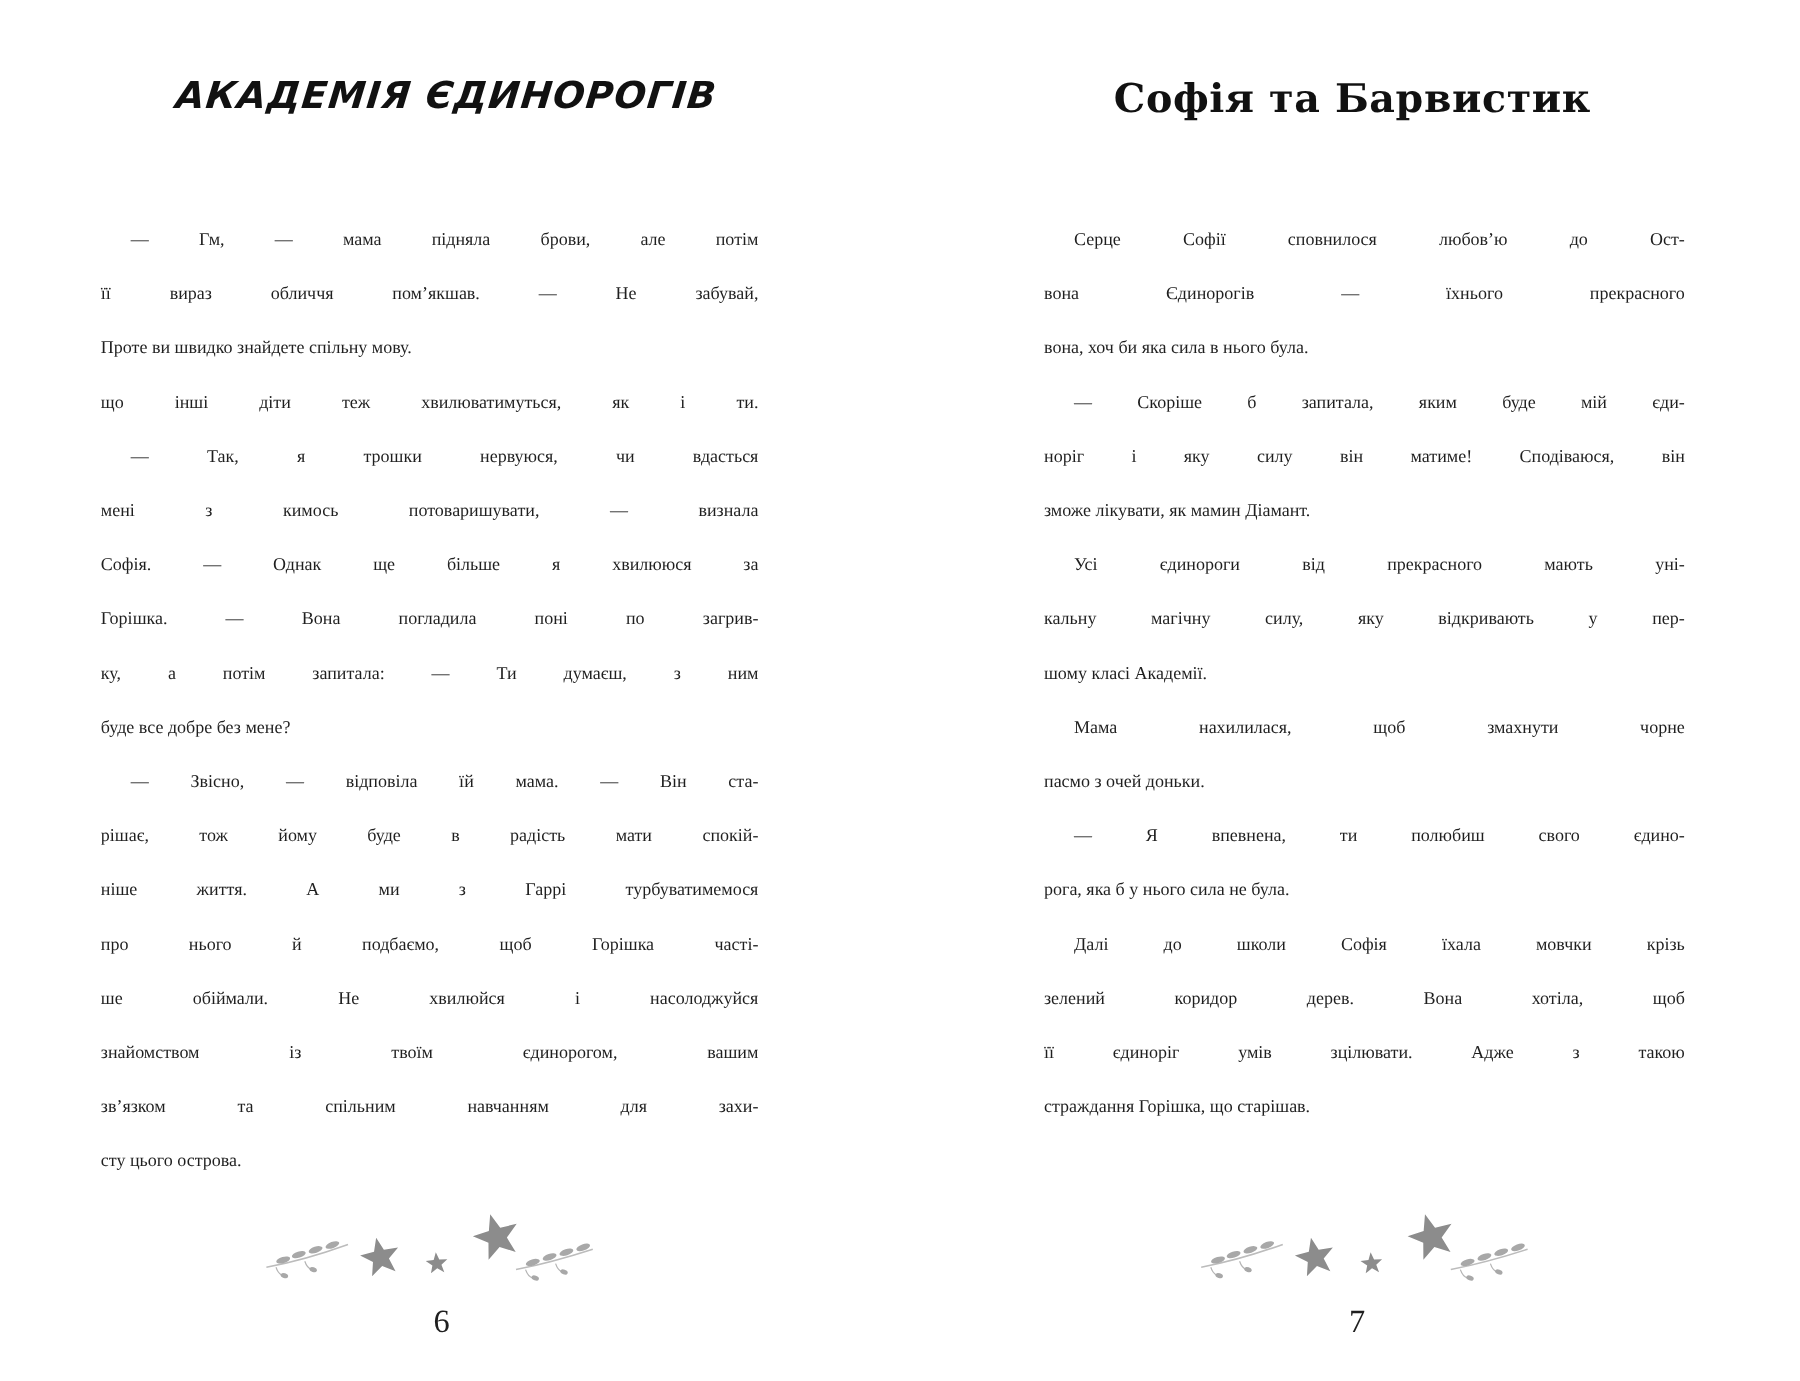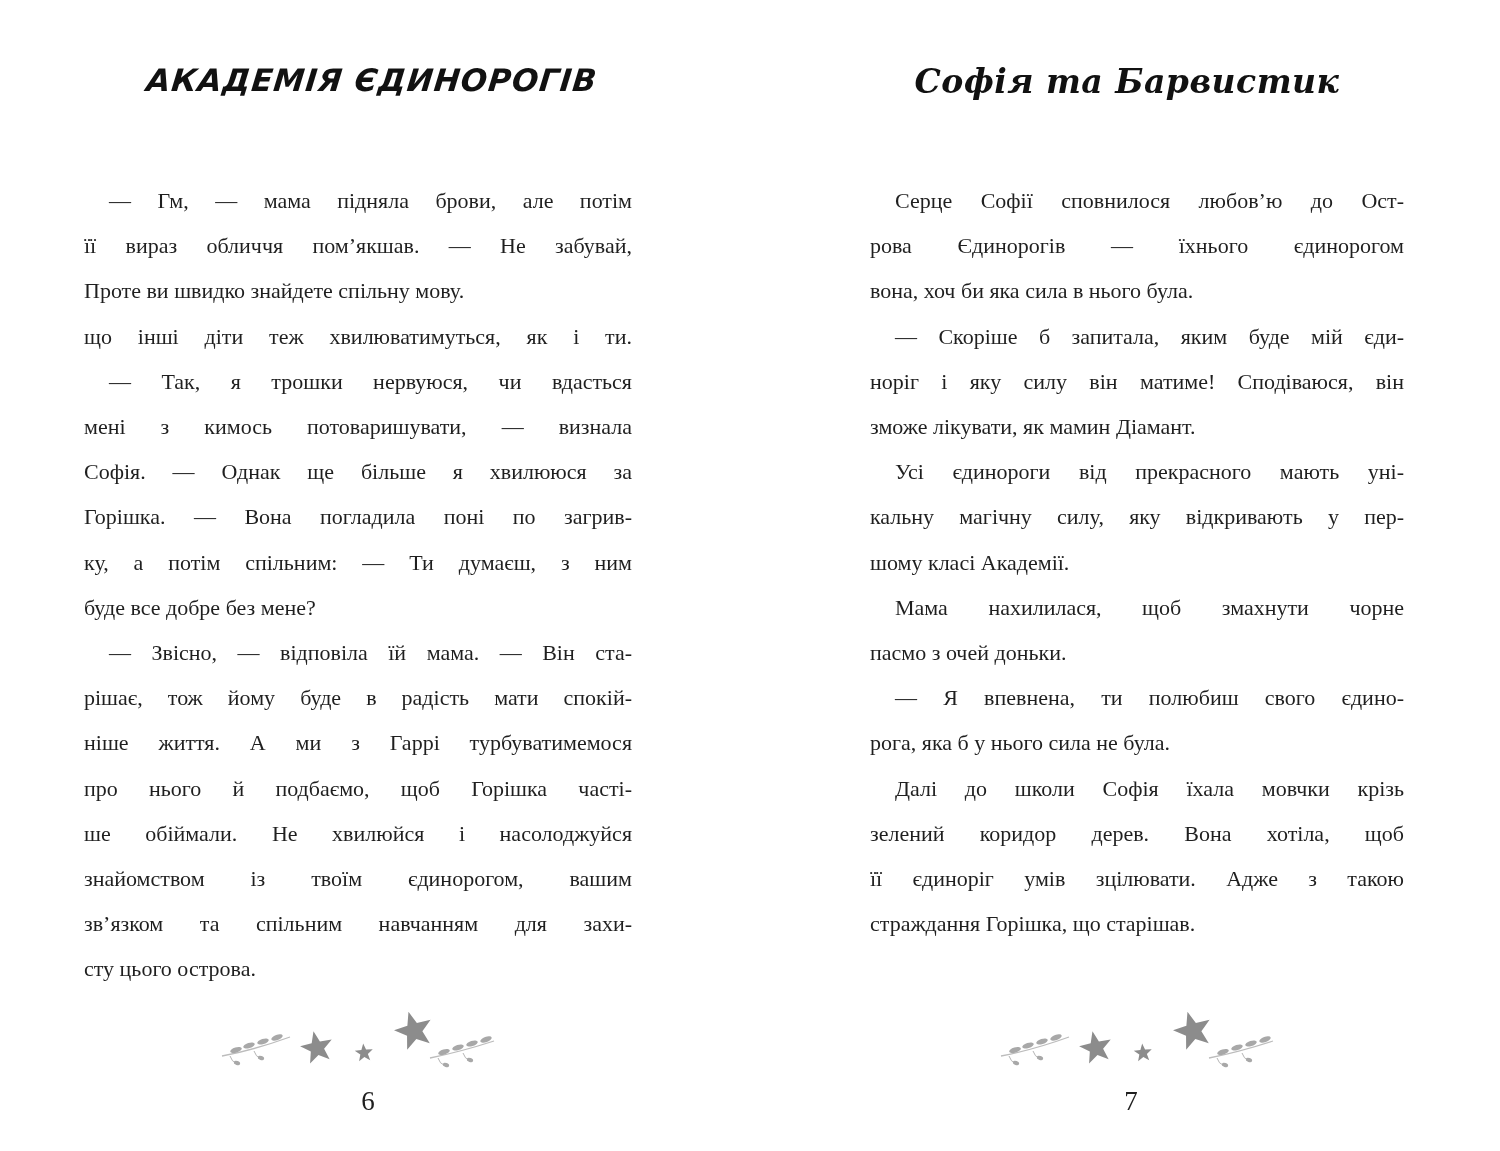--- a/index.html
+++ b/index.html
@@ -23,27 +23,27 @@
     left:84px; width:548px;
     transform:translateX(14px) skewX(-6deg);
     font-family:"DejaVu Sans", sans-serif;
     font-weight:bold; font-style:italic;
     font-size:31px; letter-spacing:1px;
   }
   .header.chapter-title {
     left:120px; width:534px;
     transform:translateX(-10px);
     font-family:"DejaVu Serif", serif;
-    font-style:italic; font-weight:bold;
+    font-weight:bold;
     font-size:33px; letter-spacing:0.5px;
   }
 
   .page-text {
     position:absolute; top:178px;
-    font-size:22px; line-height:45.2px;
+    font-size:15px; line-height:45.2px;
     color:#1f1f1f;
   }
   .page.left  .page-text { left:84px;  width:548px; }
   .page.right .page-text { left:120px; width:534px; }
 
   .paragraph { margin:0; }
   .line { text-align:justify; text-align-last:justify; }
   .line.last { text-align-last:left; }
   .line.first { padding-left:25px; }
 
@@ -75,21 +75,21 @@
         <div class="line first">— Гм, — мама підняла брови, але потім</div>
         <div class="line">її вираз обличчя пом’якшав. — Не забувай,</div>
         <div class="line last">Проте ви швидко знайдете спільну мову.</div>
         <div class="line">що інші діти теж хвилюватимуться, як і ти.</div>
       </div>
       <div class="paragraph">
         <div class="line first">— Так, я трошки нервуюся, чи вдасться</div>
         <div class="line">мені з кимось потоваришувати, — визнала</div>
         <div class="line">Софія. — Однак ще більше я хвилююся за</div>
         <div class="line">Горішка. — Вона погладила поні по загрив-</div>
-        <div class="line">ку, а потім спільним: — Ти думаєш, з ним</div>
+        <div class="line">ку, а потім запитала: — Ти думаєш, з ним</div>
         <div class="line last">буде все добре без мене?</div>
       </div>
       <div class="paragraph">
         <div class="line first">— Звісно, — відповіла їй мама. — Він ста-</div>
         <div class="line">рішає, тож йому буде в радість мати спокій-</div>
         <div class="line">ніше життя. А ми з Гаррі турбуватимемося</div>
         <div class="line">про нього й подбаємо, щоб Горішка часті-</div>
         <div class="line">ше обіймали. Не хвилюйся і насолоджуйся</div>
         <div class="line">знайомством із твоїм єдинорогом, вашим</div>
         <div class="line">зв’язком та спільним навчанням для захи-</div>
@@ -130,21 +130,21 @@
 
   <div class="page-number">6</div>
 </div>
 
 <div class="page right">
   <div class="header chapter-title">Софія та Барвистик</div>
 
   <div class="page-text">
       <div class="paragraph">
         <div class="line first">Серце Софії сповнилося любов’ю до Ост-</div>
-        <div class="line">рова Єдинорогів — їхнього єдинорогом</div>
+        <div class="line">вона Єдинорогів — їхнього прекрасного</div>
         <div class="line last">вона, хоч би яка сила в нього була.</div>
       </div>
       <div class="paragraph">
         <div class="line first">— Скоріше б запитала, яким буде мій єди-</div>
         <div class="line">норіг і яку силу він матиме! Сподіваюся, він</div>
         <div class="line last">зможе лікувати, як мамин Діамант.</div>
       </div>
       <div class="paragraph">
         <div class="line first">Усі єдинороги від прекрасного мають уні-</div>
         <div class="line">кальну магічну силу, яку відкривають у пер-</div>

